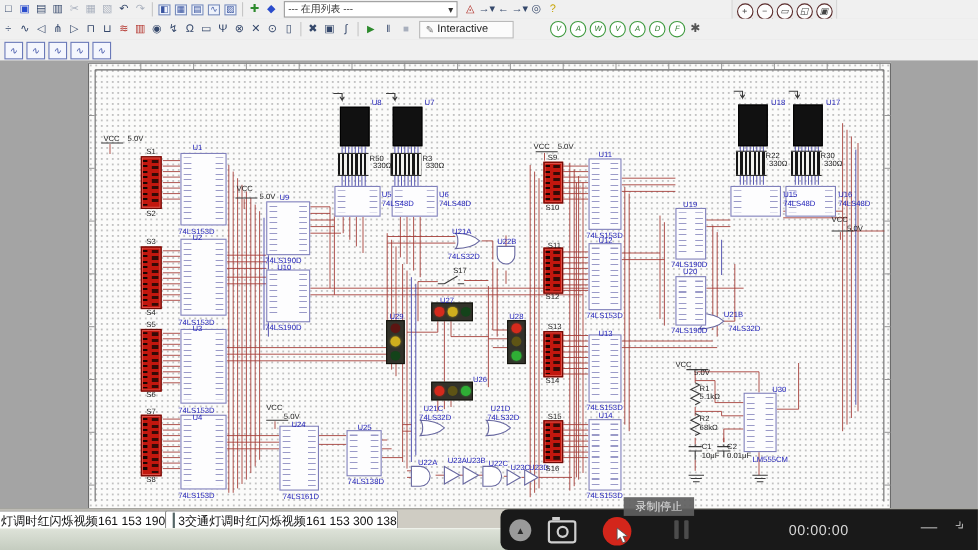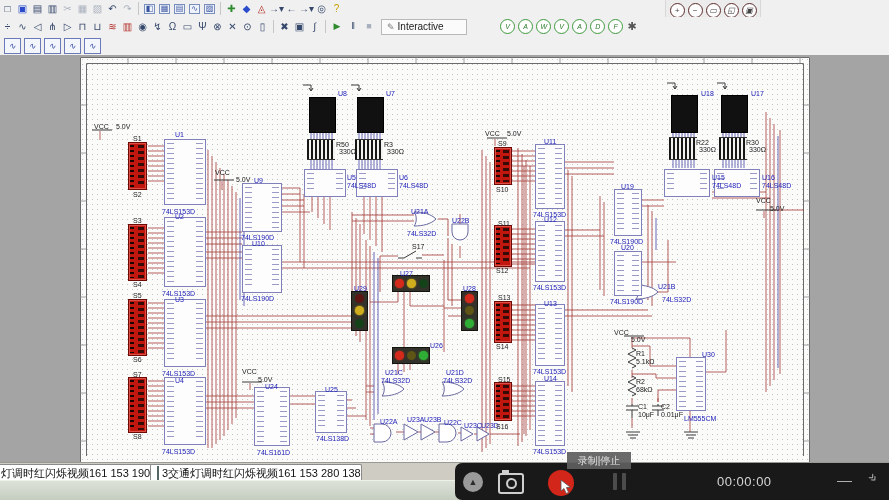--- a/index.html
+++ b/index.html
@@ -137,20 +137,24 @@
     </span>
   <span class="sep"></span>
   <span class="grp">
       <span class="tbi grn">
         <i>✚</i>
       </span>
       <span class="tbi blu">
         <i>◆</i>
       </span>
     </span>
+  <div id="inuse">
+    <span>--- 在用列表 ---</span>
+    <span>▾</span>
+  </div>
   <span class="grp">
       <span class="tbi red">
         <i>◬</i>
       </span>
       <span class="tbi">
         <i>→▾</i>
       </span>
       <span class="tbi">
         <i>←</i>
       </span>
@@ -520,21 +524,21 @@
       </div>
  </div>
 </div>
 
 <div id="tabbar">
   <div class="dtab" style="left:-6px;width:152px;">
     <span>灯调时红闪烁视频161 153 190 138</span>
   </div>
   <div class="dtab" style="left:150px;width:198px;">
     <span class="tabicon"></span>
-    <span>3交通灯调时红闪烁视频161 153 280 138</span>
+    <span>3交通灯调时红闪烁视频161 153 300 138</span>
   </div>
 </div>
 
 <div id="taskbar"></div>
 
 <div id="recbar">
   <div id="collapse">
       <span>▲</span>
     </div>
   <div id="cam"></div>

